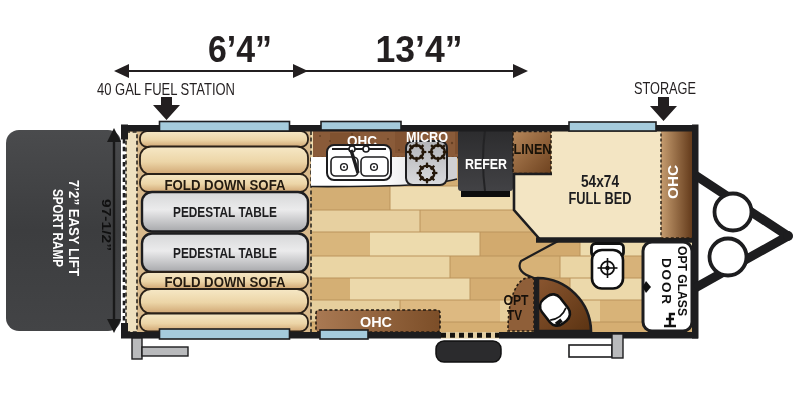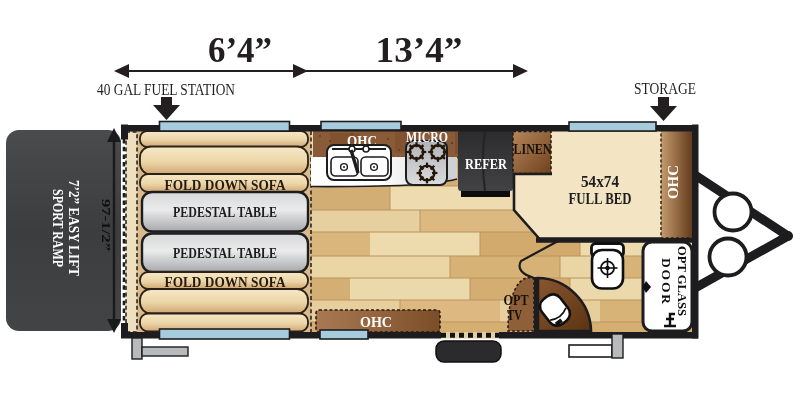--- a/index.html
+++ b/index.html
@@ -1,16 +1,16 @@
 <!DOCTYPE html>
 <html><head>
 <meta charset="utf-8">
 <style>
   html,body{margin:0;padding:0;background:#ffffff;}
-  #plan{width:676px;height:400px;position:relative;font-family:Liberation Serif, serif;}
+  #plan{width:676px;height:400px;position:relative;font-family:Liberation Sans, sans-serif;}
 </style>
 </head>
 <body>
 <div id="plan">
 <svg width="800" height="400" viewBox="0 0 800 400">
 <defs>
   <linearGradient id="cushion" x1="0" y1="0" x2="0" y2="1">
     <stop offset="0" stop-color="#f6e8c6"></stop>
           <stop offset="0.55" stop-color="#ecd5a7"></stop>
           <stop offset="1" stop-color="#d0a673"></stop>

